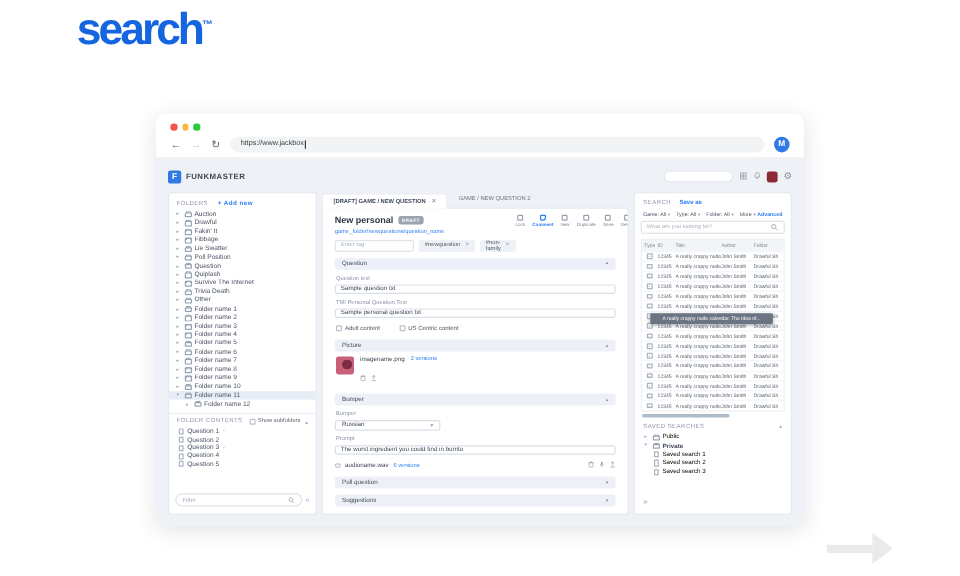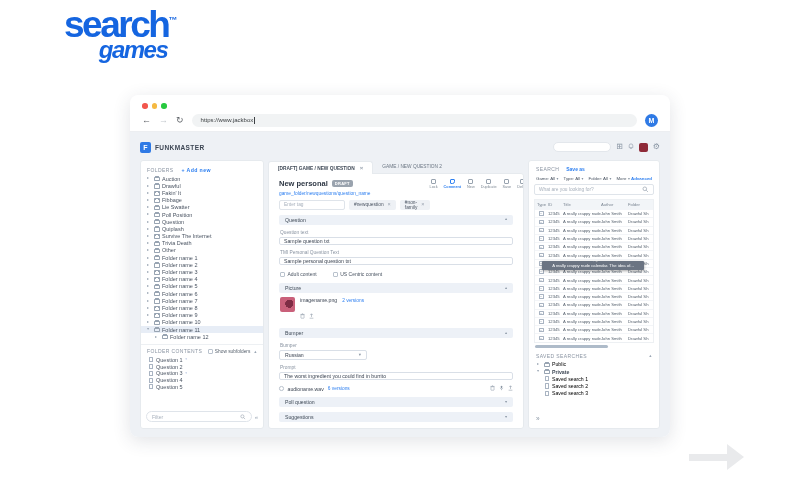--- a/index.html
+++ b/index.html
@@ -166,21 +166,20 @@
   .arrow-head{position:absolute;left:38px;top:0;width:0;height:0;
     border-top:13px solid transparent;border-bottom:13px solid transparent;border-left:17px solid #e9eaec}
 </style>
 </head>
 <body>
 
 <div class="page">
 
   <div class="logo">
     <span class="brand">search</span><span class="tm">™</span>
-    <span class="games">games</span>
   </div>
 
   <div class="window">
     <div class="titlebar">
       <span class="dot r"></span>
       <span class="dot y"></span>
       <span class="dot g"></span>
     </div>
     <div class="navbar">
       <span class="nav-ico">←</span>

